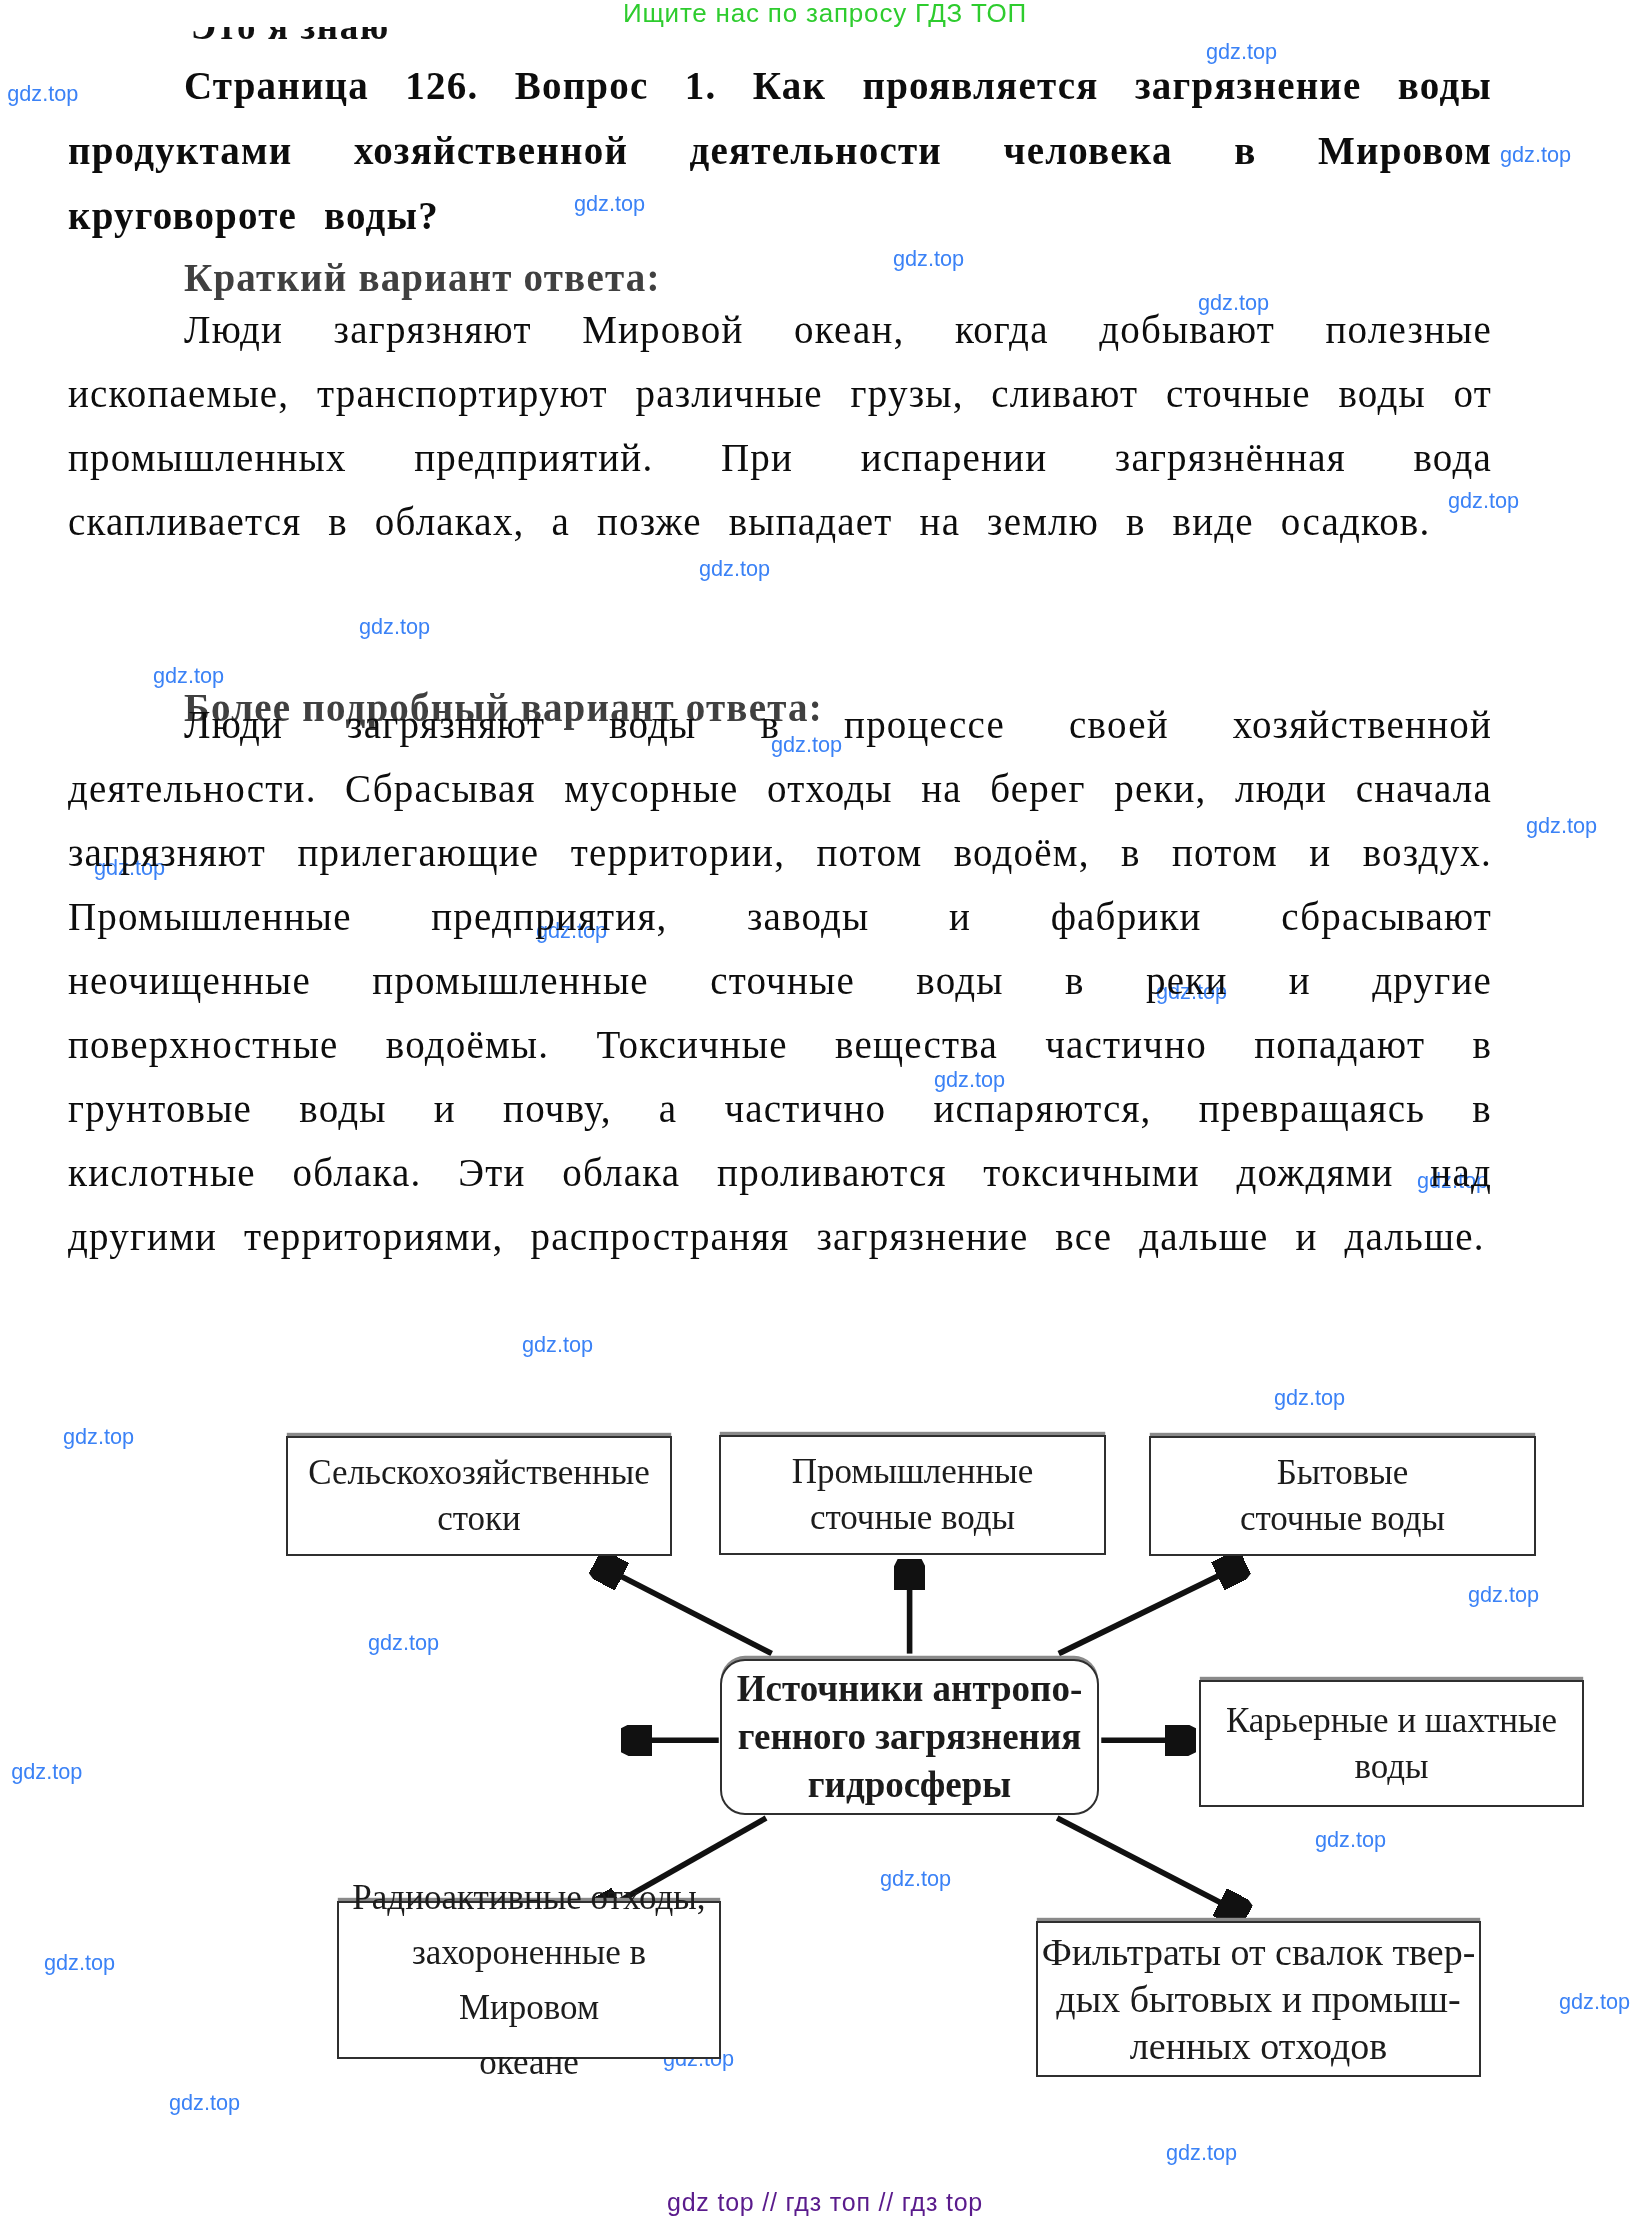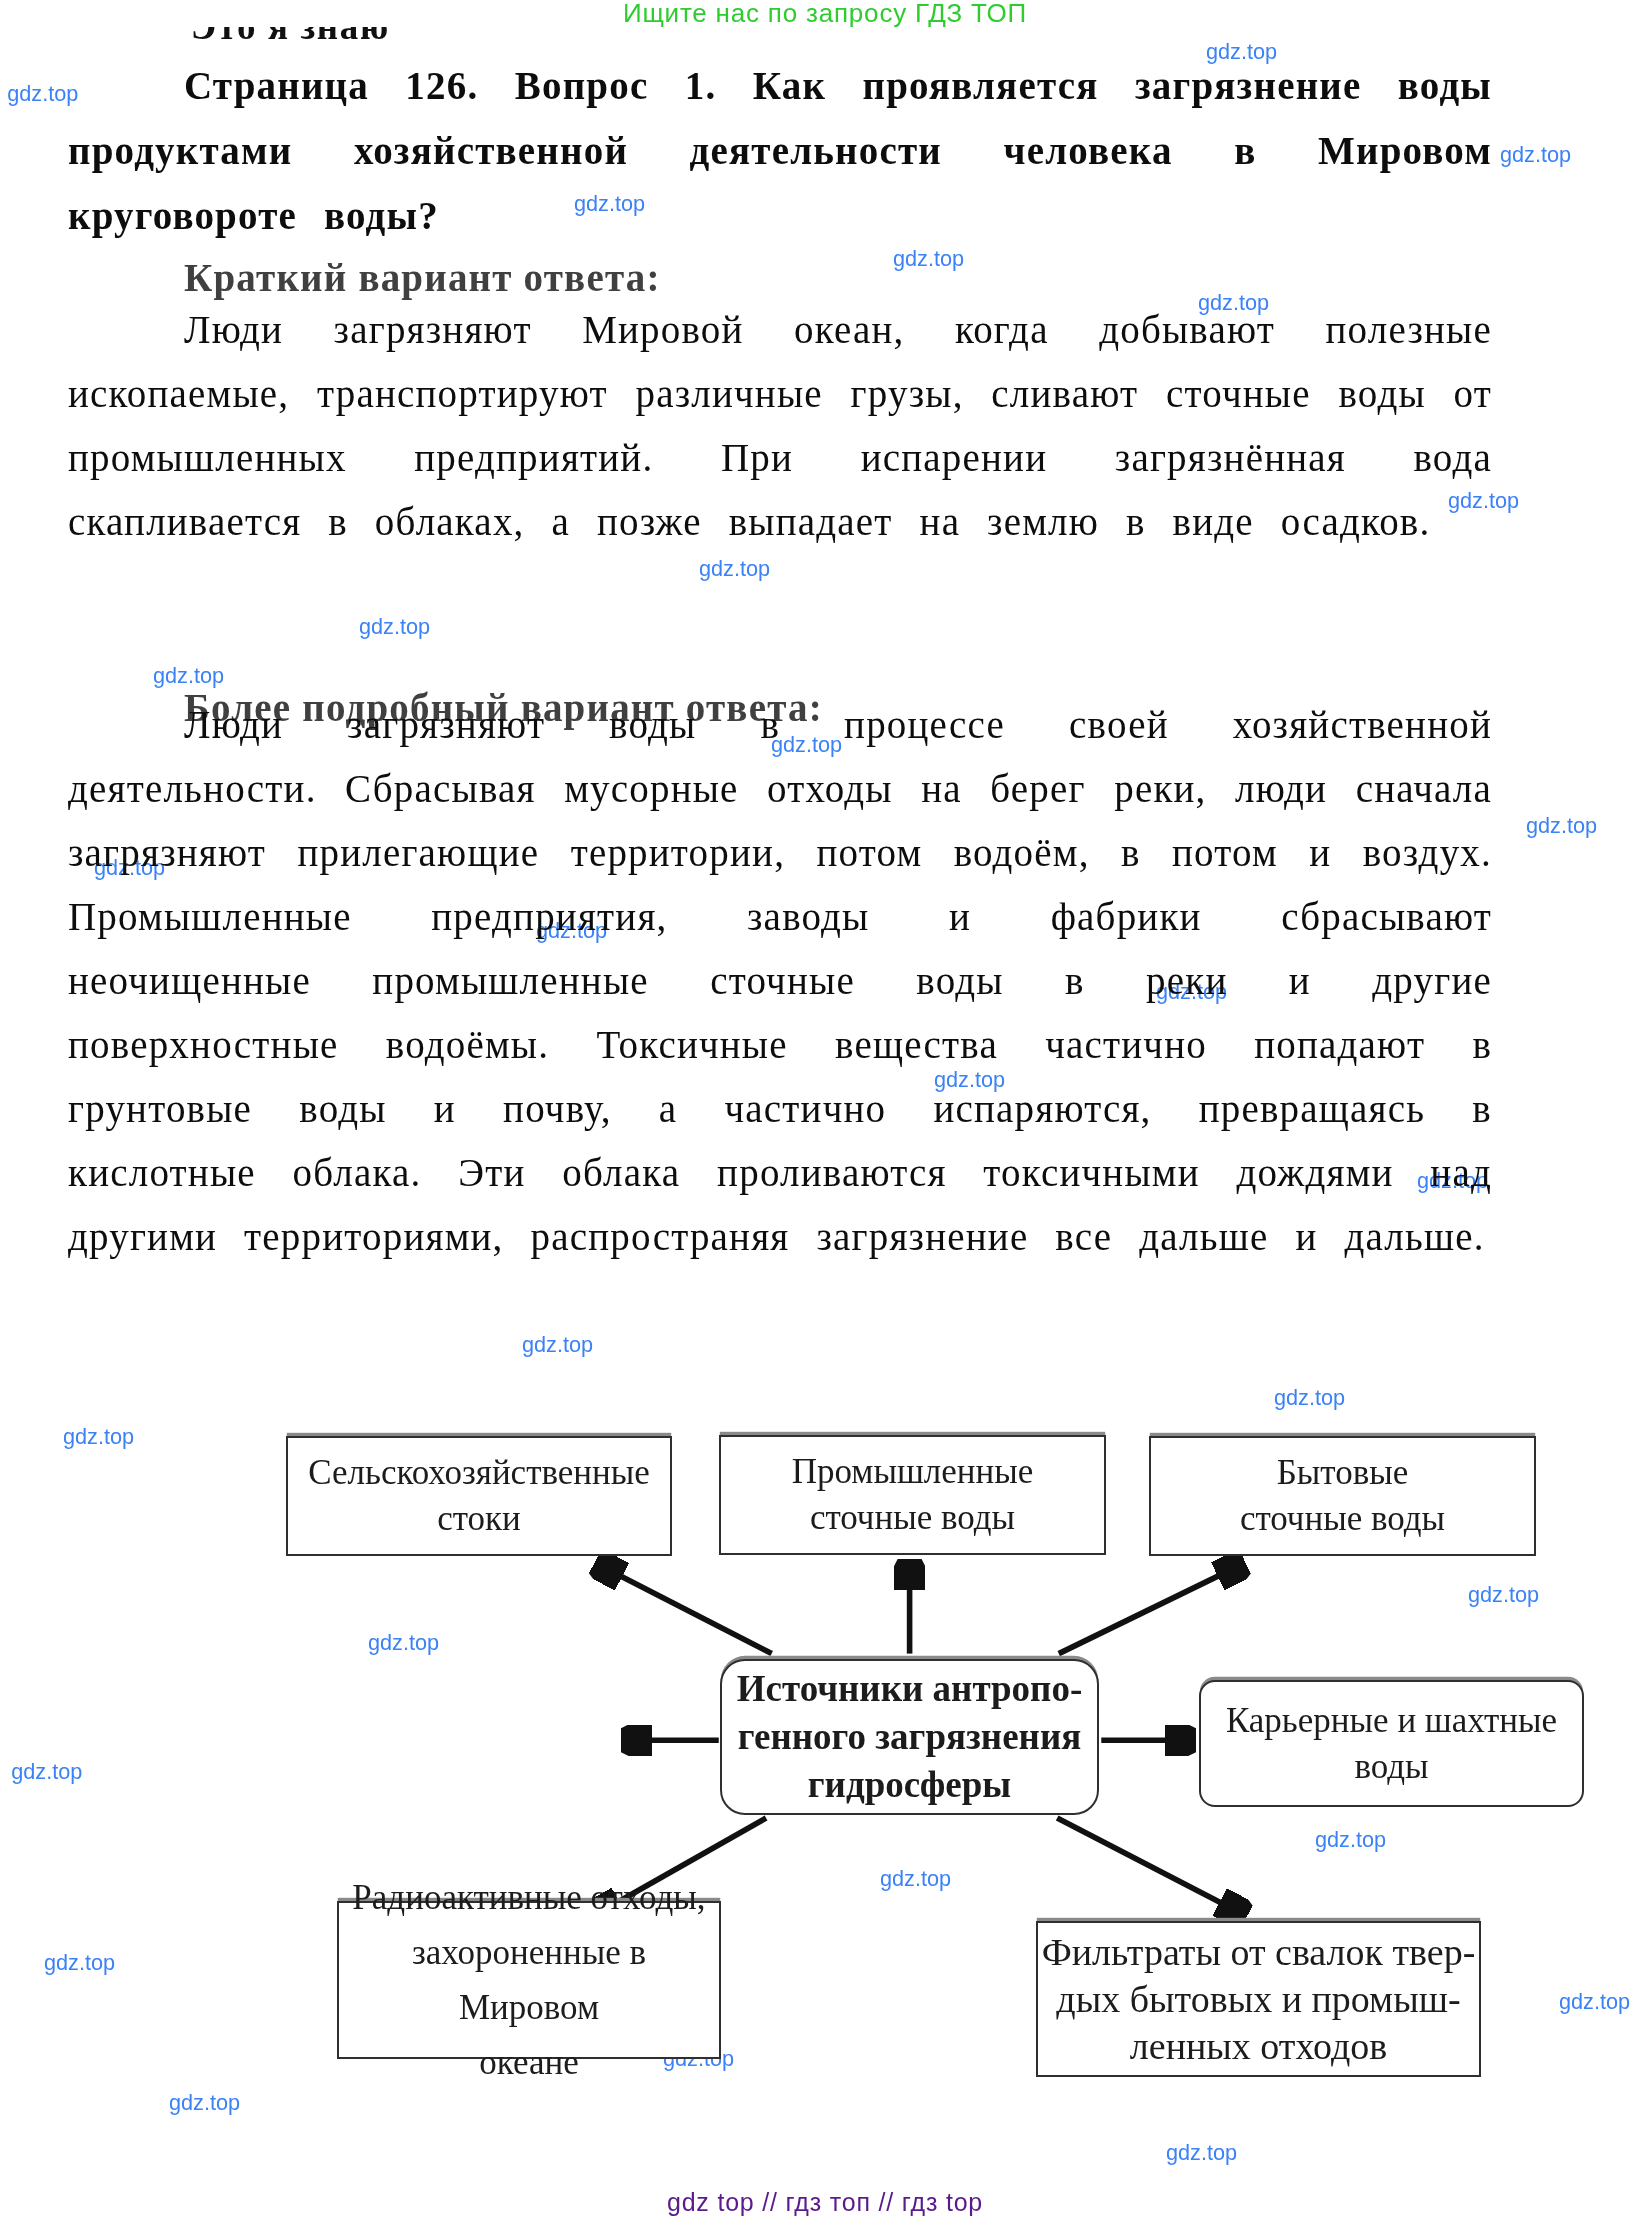--- a/index.html
+++ b/index.html
@@ -36,21 +36,21 @@
   .dbox{position:absolute;box-sizing:border-box;border:2.4px solid #2f2f2f;background:#fff;
         display:flex;align-items:center;justify-content:center;text-align:center;
         white-space:pre-line;font-size:35px;line-height:46px;color:#1c1c1c;
         box-shadow:0 -4px 0 -0.8px #8a8a8a;z-index:3;padding:3.2px;}
   .box-agri{left:286px;top:1436px;width:386px;height:120px;}
   .box-ind{left:719px;top:1435px;width:387px;height:120px;}
   .box-dom{left:1149px;top:1436px;width:387px;height:120px;text-align:center;}
   .box-atm{left:228px;top:1681px;width:388px;height:123px;}
   .box-center{left:720px;top:1659px;width:379px;height:156px;font-weight:bold;
               font-size:37px;line-height:48px;border-radius:25px;}
-  .box-quarry{left:1199px;top:1680px;width:385px;height:127px;border-radius:16px;}
+  .box-quarry{left:1199px;top:1680px;width:385px;height:127px;}
   .box-radio{left:337px;top:1901px;width:384px;height:158px;line-height:55px;}
   .box-filt{left:1036px;top:1921px;width:445px;height:156px;font-size:38px;line-height:47px;}
   .diagram-caption{position:absolute;left:182px;top:2118px;font-size:42px;
                    letter-spacing:0.8px;white-space:nowrap;color:#0d0d0d;z-index:2;}
   
   .footer{position:absolute;top:2188px;left:50%;transform:translateX(-50%);
           font-family:"Liberation Sans",sans-serif;font-size:25px;color:#5a1b8c;
           white-space:nowrap;letter-spacing:0.8px;z-index:2;}
 </style>
 </head>

